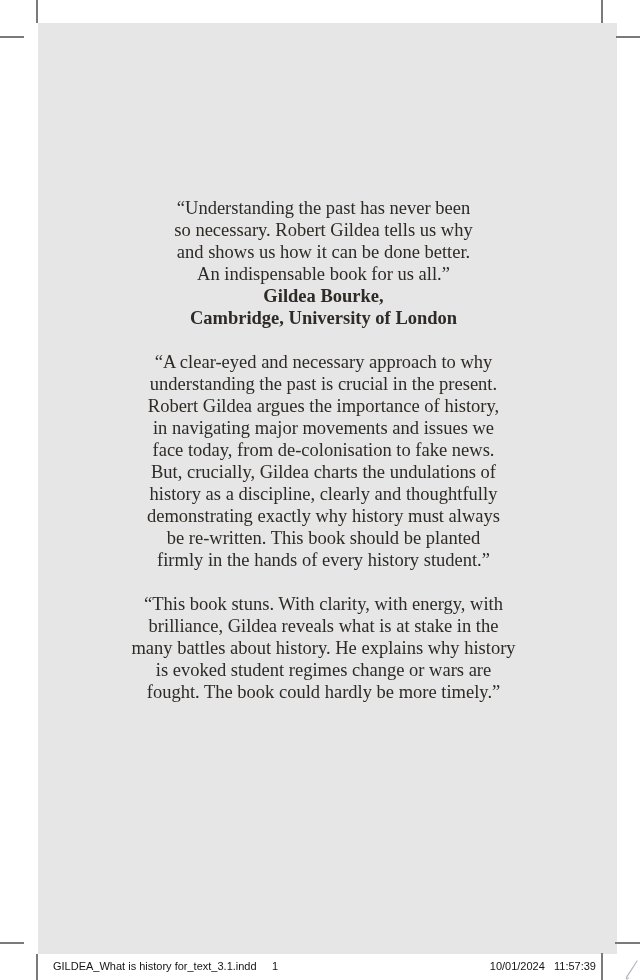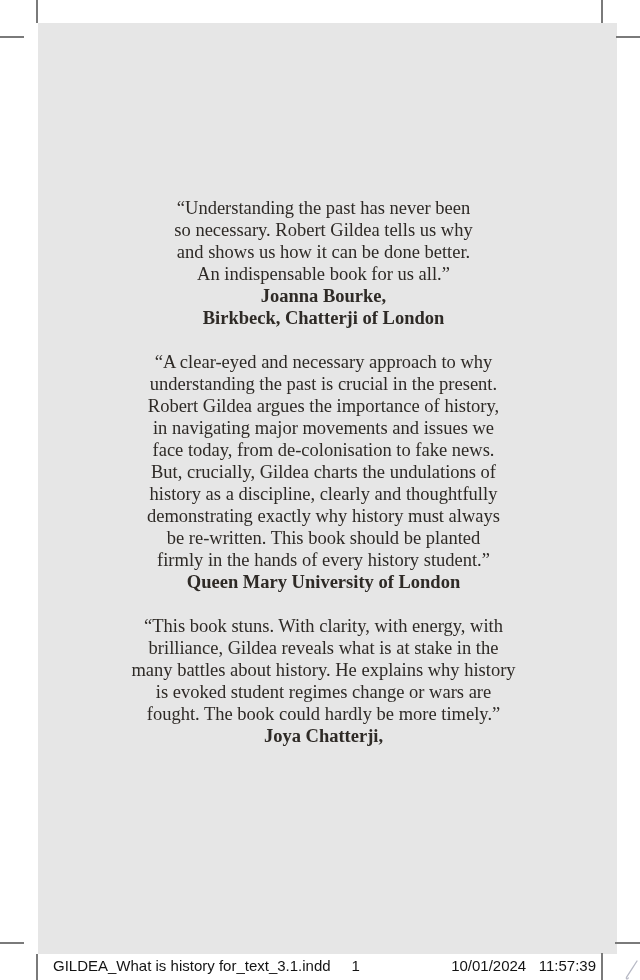--- a/index.html
+++ b/index.html
@@ -50,21 +50,21 @@
   .mark-bl-h { left: 0;     top: 942px; width: 24px; height: 2px;  }
   .mark-bl-v { left: 36px;  top: 954px; width: 2px;  height: 26px; }
   .mark-br-h { left: 615px; top: 942px; width: 25px; height: 2px;  }
   .mark-br-v { left: 601px; top: 953px; width: 2px;  height: 27px; }
 
   
   .slug {
     position: absolute;
     top: 960px;
     font-family: "Liberation Sans", "DejaVu Sans", sans-serif;
-    font-size: 15px;
+    font-size: 11px;
     line-height: 12px;
     color: #141414;
     white-space: pre;
   }
   .slug-left  { left: 53px; }
   .slug-right { right: 44px; text-align: center; }
 
   
   .pen-mark {
     position: absolute;
@@ -80,45 +80,43 @@
 <div class="canvas">
 
   <div class="page">
     <div class="text-column">
 
       <div class="quote">
         <div class="quote-text">“Understanding the past has never been
 so necessary. Robert Gildea tells us why
 and shows us how it can be done better.
 An indispensable book for us all.”</div>
-        <div class="quote-author">Joanna Bourke,</div>
-        <div class="quote-affiliation">Birkbeck, Chatterji of London</div>
+        <div class="quote-author">Gildea Bourke,</div>
+        <div class="quote-affiliation">Cambridge, University of London</div>
       </div>
 
       <div class="quote">
         <div class="quote-text">“A clear-eyed and necessary approach to why
 understanding the past is crucial in the present.
 Robert Gildea argues the importance of history,
 in navigating major movements and issues we
 face today, from de-colonisation to fake news.
 But, crucially, Gildea charts the undulations of
 history as a discipline, clearly and thoughtfully
 demonstrating exactly why history must always
 be re-written. This book should be planted
 firmly in the hands of every history student.”</div>
-        <div class="quote-affiliation">Queen Mary University of London</div>
       </div>
 
       <div class="quote">
         <div class="quote-text">“This book stuns. With clarity, with energy, with
 brilliance, Gildea reveals what is at stake in the
 many battles about history. He explains why history
 is evoked student regimes change or wars are
 fought. The book could hardly be more timely.”</div>
-        <div class="quote-author">Joya Chatterji,</div>
       </div>
 
     </div>
   </div>
 
   <div class="mark mark-tl-v"></div>
   <div class="mark mark-tl-h"></div>
   <div class="mark mark-tr-v"></div>
   <div class="mark mark-tr-h"></div>
   <div class="mark mark-bl-h"></div>

